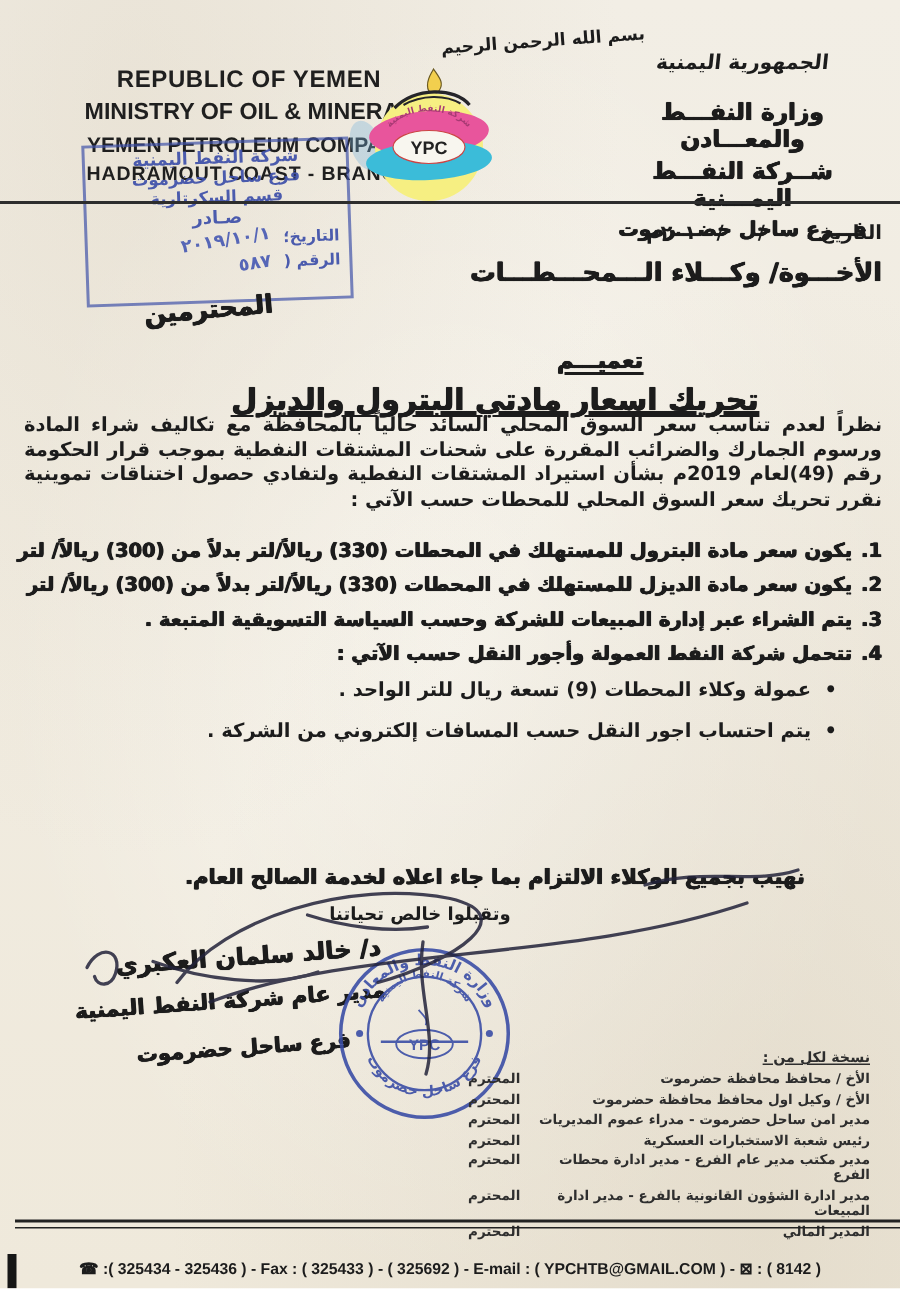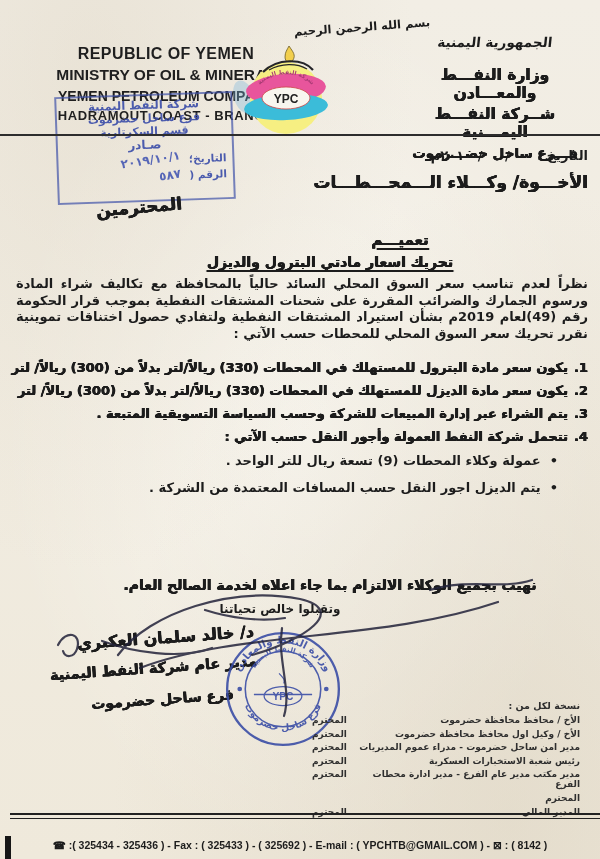--- a/index.html
+++ b/index.html
@@ -36,36 +36,36 @@
   .rs-l3{font-size:11px;}
   .rs-l4{font-size:12px;letter-spacing:6px;}
   .rs-row{display:flex;direction:rtl;justify-content:flex-start;align-items:center;padding:0 6px;font-size:10.5px;height:16px;}
   .rs-val{color:#4a5cb4;font-weight:bold;transform:rotate(-7deg);margin-right:8px;font-size:12px;letter-spacing:1px;}
   .rule1{left:0;right:0;top:134px;height:2px;background:#2d2d2d;}
   .date-line{right:12px;top:148px;font-size:13px;font-weight:bold;}
   .addressee{right:12px;top:172px;font-size:17px;}
   .muhtaramin{left:96px;top:197px;font-size:17px;transform:rotate(-5deg);}
   .doc-type{left:250px;top:231px;width:300px;font-size:15px;}
   .doc-type span, .subject span{text-decoration:underline;text-underline-offset:3px;text-decoration-thickness:1.5px;}
-  .subject{left:130px;top:254px;width:400px;font-size:14px;}
+  .subject{left:130px;top:254px;width:400px;font-size:20px;text-decoration:underline;}
   .intro{left:16px;right:12px;top:276px;font-size:13px;font-weight:bold;line-height:16.5px;text-align:justify;}
   .li{right:12px;left:10px;font-size:13px;white-space:nowrap;overflow:visible;}
   .li .num{margin-left:6px;direction:rtl;unicode-bidi:isolate;}
   .bullet{right:42px;left:10px;font-size:13px;font-weight:bold;}
   .bullet .dot{margin-left:9px;}
   .li5{right:12px;left:48px;top:503px;font-size:14px;line-height:23px;white-space:normal;padding-right:18px;}
   .li5 .num{margin-right:-18px;}
   .closing{left:80px;top:577px;width:500px;font-size:14px;}
   .regards{left:120px;top:602px;width:320px;font-size:12px;font-weight:bold;}
   .sig-name{left:68px;top:628px;width:195px;font-size:16px;transform:rotate(-4deg);}
   .sig-t1{left:46px;top:660px;width:215px;font-size:14.5px;transform:rotate(-4deg);}
   .sig-t2{left:80px;top:691px;width:165px;font-size:14px;transform:rotate(-4deg);}
   .round-stamp{left:224px;top:630px;width:118px;height:118px;opacity:.9;}
   .cc{right:20px;top:700px;width:268px;font-size:9px;font-weight:bold;color:#2e2e2e;}
-  .cc-header{font-size:9.5px;margin-bottom:4px;}
+  .cc-header{font-size:9.5px;text-decoration:underline;margin-bottom:4px;}
   .cc-row{display:flex;justify-content:space-between;margin-bottom:3.6px;}
   .rule2{left:10px;right:0;top:813px;height:3px;border-top:2px solid #222;border-bottom:1.5px solid #222;}
   .footer-ar{left:0;right:0;top:821px;text-align:center;font-size:10.5px;font-weight:bold;}
   .footer-en{left:0;right:0;top:839px;text-align:center;font:bold 10.5px "Liberation Sans",sans-serif;}
   .corner-mark{left:5px;top:836px;width:6px;height:23px;background:#161616;}
   .ink{left:0;top:0;pointer-events:none;}
 </style>
 </head>
 <body>
 
@@ -143,21 +143,21 @@
   <div class="abs li rtl heavy" style="top:406px;">
     <span class="num">3.</span><span>يتم الشراء عبر إدارة المبيعات للشركة وحسب السياسة التسويقية المتبعة .</span>
   </div>
   <div class="abs li rtl heavy" style="top:429px;">
     <span class="num">4.</span><span>تتحمل شركة النفط العمولة وأجور النقل حسب الآتي :</span>
   </div>
   <div class="abs bullet rtl" style="top:453px;">
     <span class="dot">•</span><span>عمولة وكلاء المحطات (9) تسعة ريال للتر الواحد .</span>
   </div>
   <div class="abs bullet rtl" style="top:480px;">
-    <span class="dot">•</span><span>يتم الديزل اجور النقل حسب المسافات المعتمدة من الشركة .</span>
+    <span class="dot">•</span><span>يتم احتساب اجور النقل حسب المسافات إلكتروني من الشركة .</span>
   </div>
 
   <div class="abs regards ctr rtl">وتقبلوا خالص تحياتنا</div>
   <div class="abs closing ctr rtl heavy">نهيب بجميع الوكلاء الالتزام بما جاء اعلاه لخدمة الصالح العام.</div>
 
   <div class="abs sig-name ctr rtl heavy">د/ خالد سلمان العكبري</div>
   <div class="abs sig-t1 ctr rtl heavy">مدير عام شركة النفط اليمنية</div>
   <div class="abs sig-t2 ctr rtl heavy">فرع ساحل حضرموت</div>
 
   <div class="abs round-stamp">
@@ -215,20 +215,21 @@
     </div>
     <div class="cc-row">
       <span>رئيس شعبة الاستخبارات العسكرية</span>
         <span>المحترم</span>
     </div>
     <div class="cc-row">
       <span>مدير مكتب مدير عام الفرع - مدير ادارة محطات الفرع</span>
         <span>المحترم</span>
     </div>
     <div class="cc-row">
+      <span>مدير ادارة الشؤون القانونية بالفرع - مدير ادارة المبيعات</span>
         <span>المحترم</span>
     </div>
     <div class="cc-row">
       <span>المدير المالي</span>
         <span>المحترم</span>
     </div>
   </div>
 
   <div class="abs rule2"></div>
   <div class="abs footer-en">

